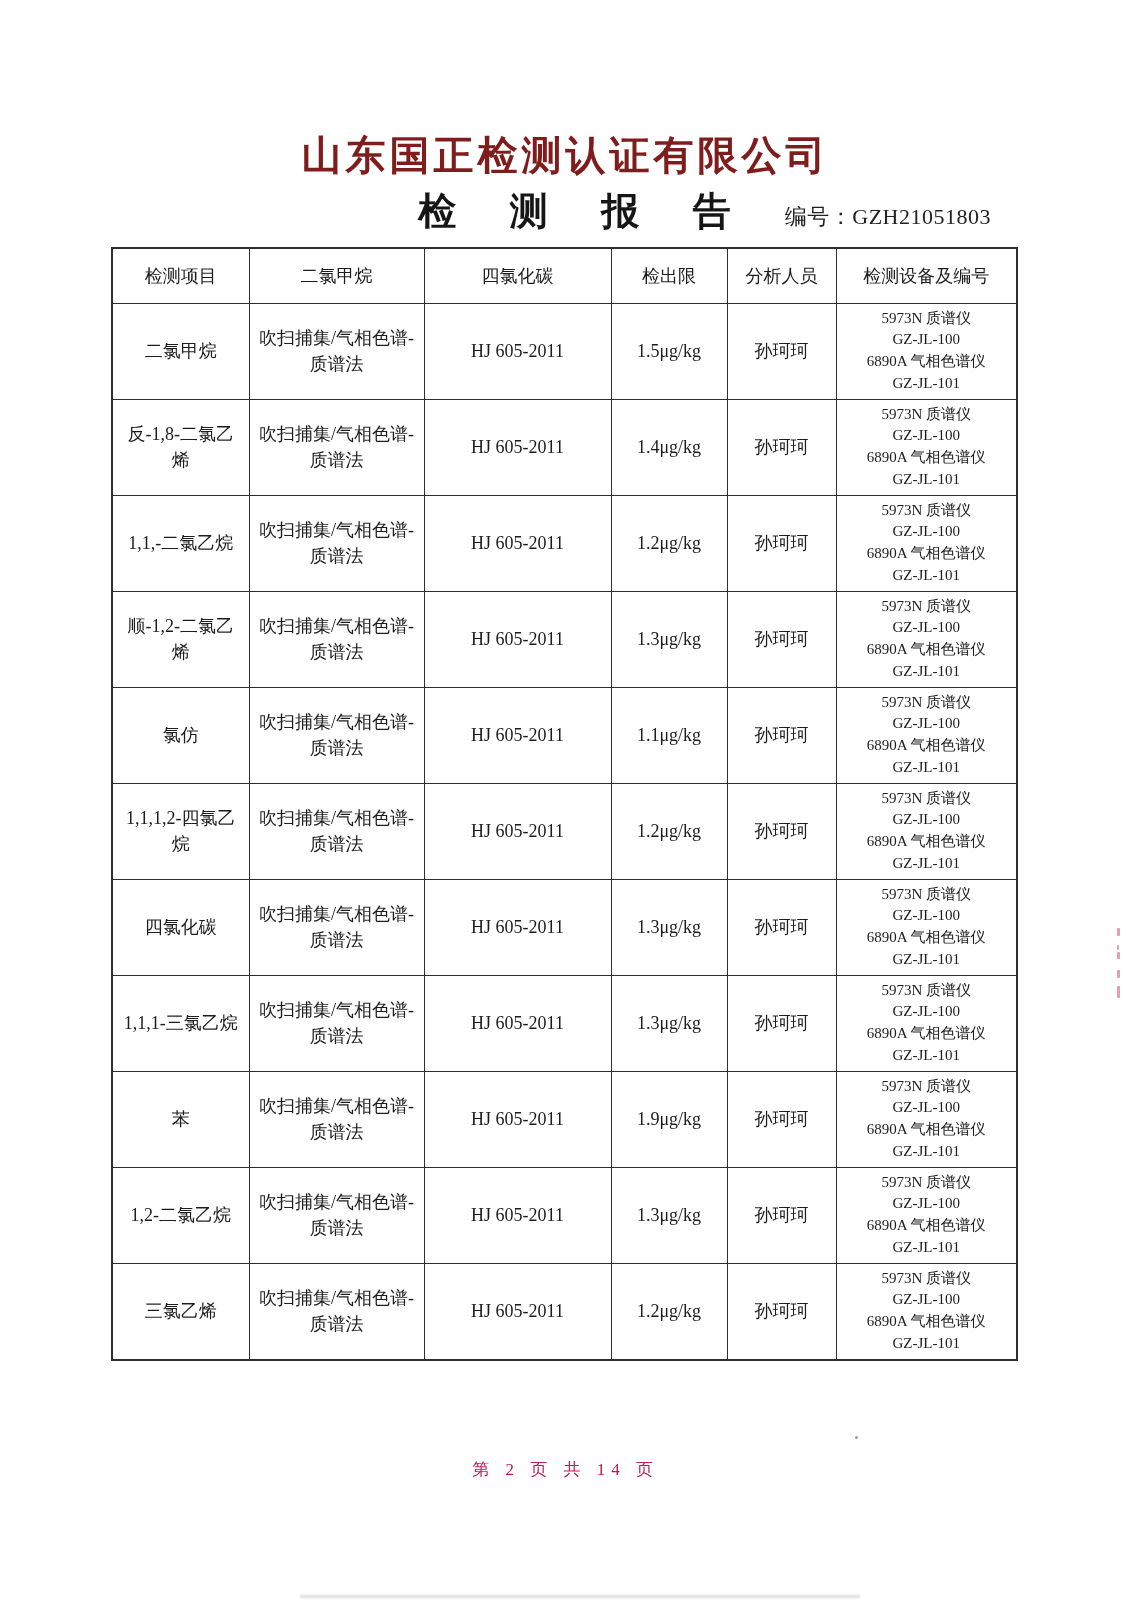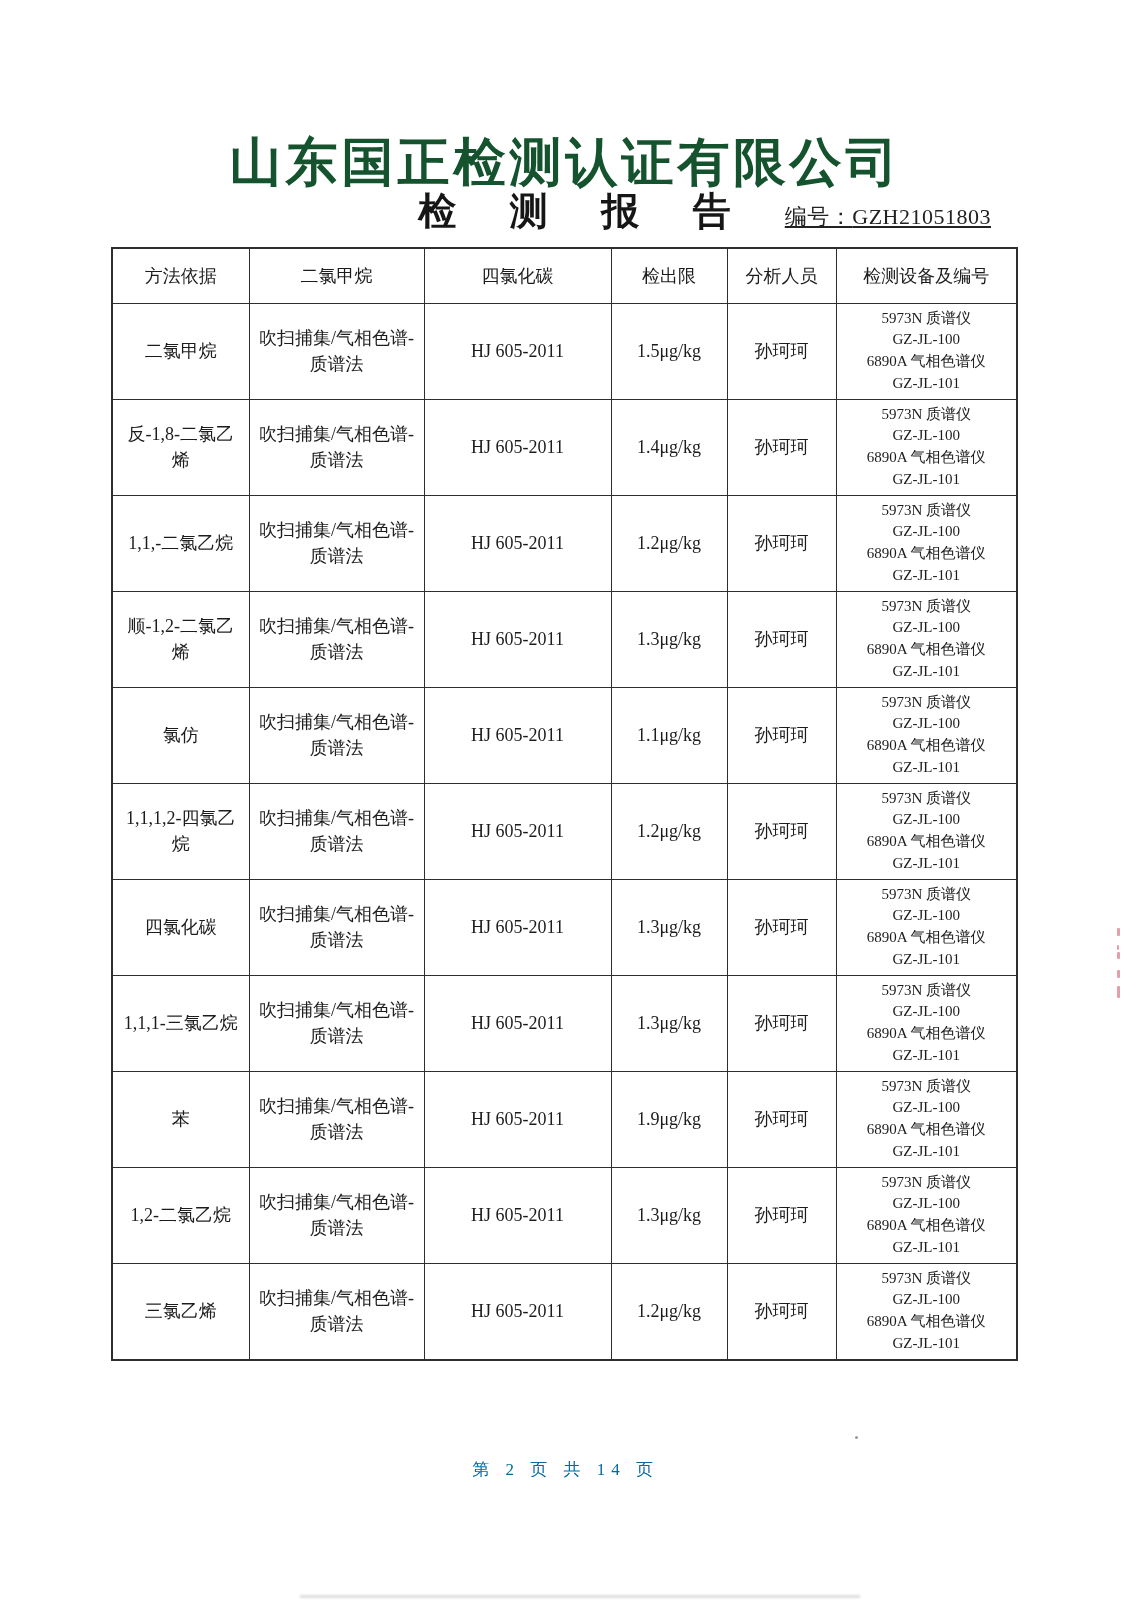--- a/index.html
+++ b/index.html
@@ -13,24 +13,24 @@
     background: #ffffff;
     color: #1c1c1c;
     overflow: hidden;
   }
   .company-title {
     position: absolute;
     top: 128px;
     left: 0;
     width: 100%;
     text-align: center;
-    font-size: 52px;
+    font-size: 40px;
     font-weight: bold;
     letter-spacing: 4px;
-    color: #14532d;
+    color: #7f1d1d;
   }
   .subtitle-row {
     position: absolute;
     top: 186px;
     left: 0;
     width: 100%;
     height: 52px;
   }
   .report-title {
     position: absolute;
@@ -44,21 +44,20 @@
     color: #161616;
     padding-left: 18px;
   }
   .report-no {
     position: absolute;
     right: 140px;
     top: 16px;
     font-size: 22px;
     color: #222;
     letter-spacing: 0.5px;
-    text-decoration: underline;
   }
   table.report-table {
     position: absolute;
     left: 111px;
     top: 247px;
     width: 905px;
     border-collapse: collapse;
     table-layout: fixed;
     font-size: 18px;
     color: #1c1c1c;
@@ -78,21 +77,21 @@
   td.cell-method { padding: 4px 18px; margin-left: 18px; }
   td.cell-equipment { padding: 2px 4px; line-height: 1.5; font-size: 15px; }
   .footer {
     position: absolute;
     top: 1458px;
     left: 0;
     width: 100%;
     text-align: center;
     font-size: 17px;
     letter-spacing: 6px;
-    color: #0369a1;
+    color: #be185d;
   }
   .binding-marks {
     position: absolute;
     left: 1116px;
     top: 928px;
     width: 6px;
     height: 75px;
   }
   .binding-marks span {
     position: absolute;
@@ -144,21 +143,21 @@
     <colgroup>
       <col style="width:137px">
       <col style="width:175px">
       <col style="width:187px">
       <col style="width:116px">
       <col style="width:109px">
       <col style="width:181px">
     </colgroup>
     <thead>
       <tr>
-        <th class="col-header">方法依据</th>
+        <th class="col-header">检测项目</th>
         <th class="col-header">二氯甲烷</th>
         <th class="col-header">四氯化碳</th>
         <th class="col-header">检出限</th>
         <th class="col-header">分析人员</th>
         <th class="col-header">检测设备及编号</th>
       </tr>
     </thead>
     <tbody>
 
     <tr class="data-row">

